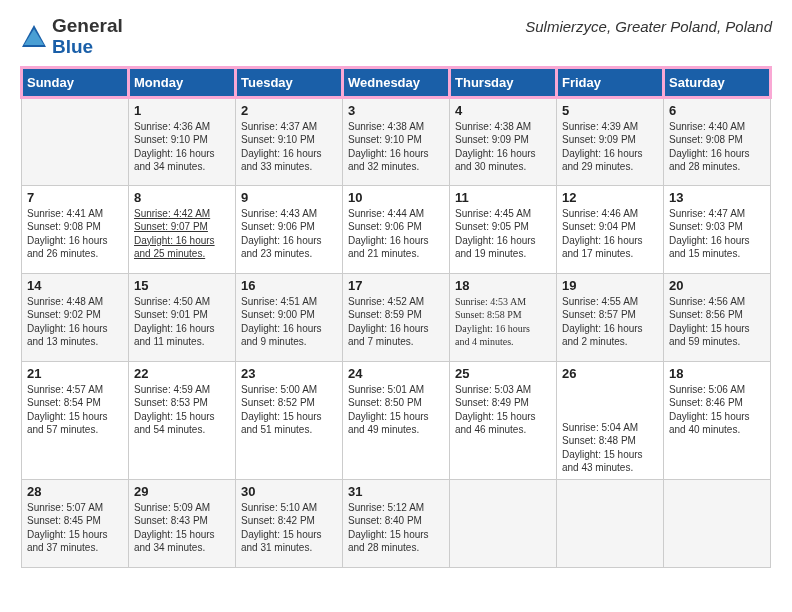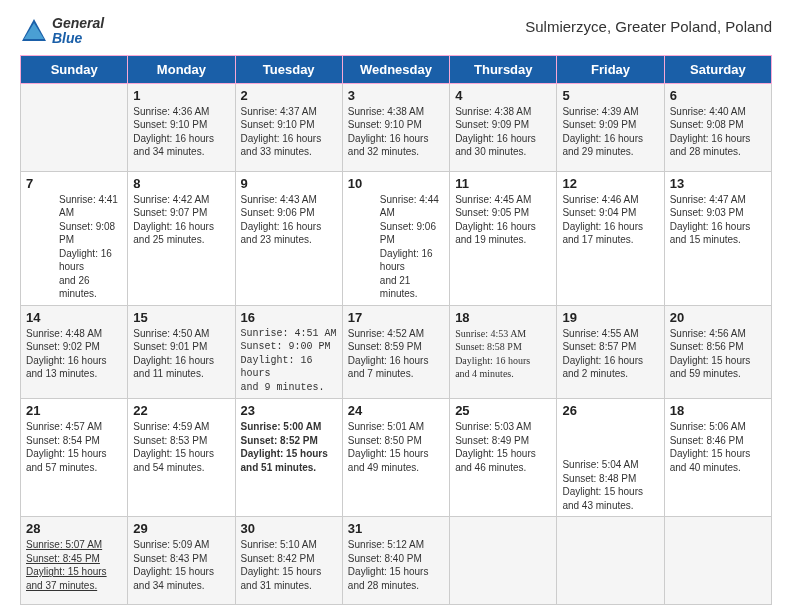--- a/index.html
+++ b/index.html
@@ -15,58 +15,58 @@
       justify-content: space-between;
       align-items: flex-start;
       margin-bottom: 8px;
     }
     .logo {
       display: flex;
       align-items: center;
       gap: 4px;
     }
     .logo-text {
-      font-size: 14px;
+      font-size: 19px;
       font-weight: bold;
       line-height: 1.1;
-      font-style: italic;
     }
     .logo-text .general { color: #333; }
     .logo-text .blue { color: #1a5fa8; }
     .logo-icon {
       width: 28px;
       height: 28px;
     }
     .title-block {
       text-align: right;
     }
     .month-year {
       font-size: 36px;
       font-weight: bold;
       color: #222;
       line-height: 1.1;
     }
     .location {
       font-size: 15px;
       color: #333;
       margin-top: 2px;
+      font-style: italic;
     }
     table {
       width: 100%;
       border-collapse: collapse;
       font-size: 11px;
     }
     thead th {
       background-color: #1a5fa8;
       color: #fff;
       font-size: 13px;
       font-weight: bold;
       padding: 6px 4px;
-      text-align: center;
-      border: 1px solid #f9a8d4;
+      text-align: left;
+      border: 3px solid #f9a8d4;
     }
     tbody td {
       border: 1px solid #ccc;
       vertical-align: top;
       padding: 4px 5px;
       width: calc(100% / 7);
       min-height: 80px;
       height: 88px;
     }
     tbody tr:nth-child(odd) td {
@@ -161,42 +161,42 @@
           <span class="day-number">6</span>
           <div class="day-info" style="white-space: pre-line;">Sunrise: 4:40 AM
 Sunset: 9:08 PM
 Daylight: 16 hours
 and 28 minutes.</div>
         </td>
       </tr>
       <tr>
         <td>
           <span class="day-number">7</span>
-          <div class="day-info" style="white-space: pre-line; margin-left: 33px;">Sunrise: 4:41 AM
+          <div class="day-info" style="white-space: pre-line;">Sunrise: 4:41 AM
 Sunset: 9:08 PM
 Daylight: 16 hours
 and 26 minutes.</div>
         </td>
         <td>
           <span class="day-number">8</span>
-          <div class="day-info" style="white-space: pre-line;">Sunrise: 4:42 AM
+          <div class="day-info" style="white-space: pre-line; text-decoration: underline;">Sunrise: 4:42 AM
 Sunset: 9:07 PM
 Daylight: 16 hours
 and 25 minutes.</div>
         </td>
         <td>
           <span class="day-number">9</span>
           <div class="day-info" style="white-space: pre-line;">Sunrise: 4:43 AM
 Sunset: 9:06 PM
 Daylight: 16 hours
 and 23 minutes.</div>
         </td>
         <td>
           <span class="day-number">10</span>
-          <div class="day-info" style="white-space: pre-line; margin-left: 32px;">Sunrise: 4:44 AM
+          <div class="day-info" style="white-space: pre-line;">Sunrise: 4:44 AM
 Sunset: 9:06 PM
 Daylight: 16 hours
 and 21 minutes.</div>
         </td>
         <td>
           <span class="day-number">11</span>
           <div class="day-info" style="white-space: pre-line;">Sunrise: 4:45 AM
 Sunset: 9:05 PM
 Daylight: 16 hours
 and 19 minutes.</div>
@@ -226,21 +226,21 @@
         </td>
         <td>
           <span class="day-number">15</span>
           <div class="day-info" style="white-space: pre-line;">Sunrise: 4:50 AM
 Sunset: 9:01 PM
 Daylight: 16 hours
 and 11 minutes.</div>
         </td>
         <td>
           <span class="day-number">16</span>
-          <div class="day-info" style="white-space: pre-line; font-family: Liberation Mono, monospace;">Sunrise: 4:51 AM
+          <div class="day-info" style="white-space: pre-line;">Sunrise: 4:51 AM
 Sunset: 9:00 PM
 Daylight: 16 hours
 and 9 minutes.</div>
         </td>
         <td>
           <span class="day-number">17</span>
           <div class="day-info" style="white-space: pre-line;">Sunrise: 4:52 AM
 Sunset: 8:59 PM
 Daylight: 16 hours
 and 7 minutes.</div>
@@ -277,21 +277,21 @@
         </td>
         <td>
           <span class="day-number">22</span>
           <div class="day-info" style="white-space: pre-line;">Sunrise: 4:59 AM
 Sunset: 8:53 PM
 Daylight: 15 hours
 and 54 minutes.</div>
         </td>
         <td>
           <span class="day-number">23</span>
-          <div class="day-info" style="white-space: pre-line; font-weight: bold;">Sunrise: 5:00 AM
+          <div class="day-info" style="white-space: pre-line;">Sunrise: 5:00 AM
 Sunset: 8:52 PM
 Daylight: 15 hours
 and 51 minutes.</div>
         </td>
         <td>
           <span class="day-number">24</span>
           <div class="day-info" style="white-space: pre-line;">Sunrise: 5:01 AM
 Sunset: 8:50 PM
 Daylight: 15 hours
 and 49 minutes.</div>
@@ -314,21 +314,21 @@
           <span class="day-number">18</span>
           <div class="day-info" style="white-space: pre-line;">Sunrise: 5:06 AM
 Sunset: 8:46 PM
 Daylight: 15 hours
 and 40 minutes.</div>
         </td>
       </tr>
       <tr>
         <td>
           <span class="day-number">28</span>
-          <div class="day-info" style="white-space: pre-line; text-decoration: underline;">Sunrise: 5:07 AM
+          <div class="day-info" style="white-space: pre-line;">Sunrise: 5:07 AM
 Sunset: 8:45 PM
 Daylight: 15 hours
 and 37 minutes.</div>
         </td>
         <td>
           <span class="day-number">29</span>
           <div class="day-info" style="white-space: pre-line;">Sunrise: 5:09 AM
 Sunset: 8:43 PM
 Daylight: 15 hours
 and 34 minutes.</div>

